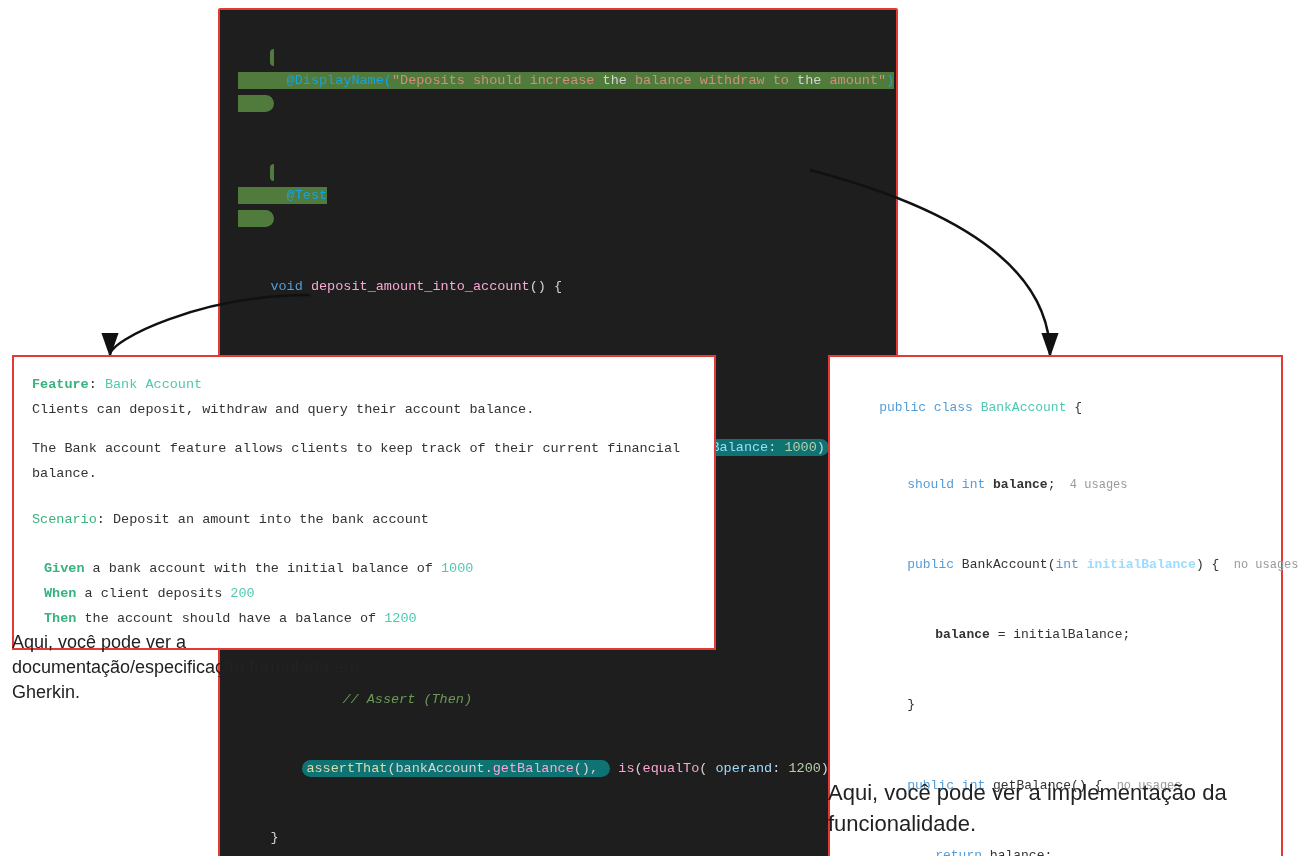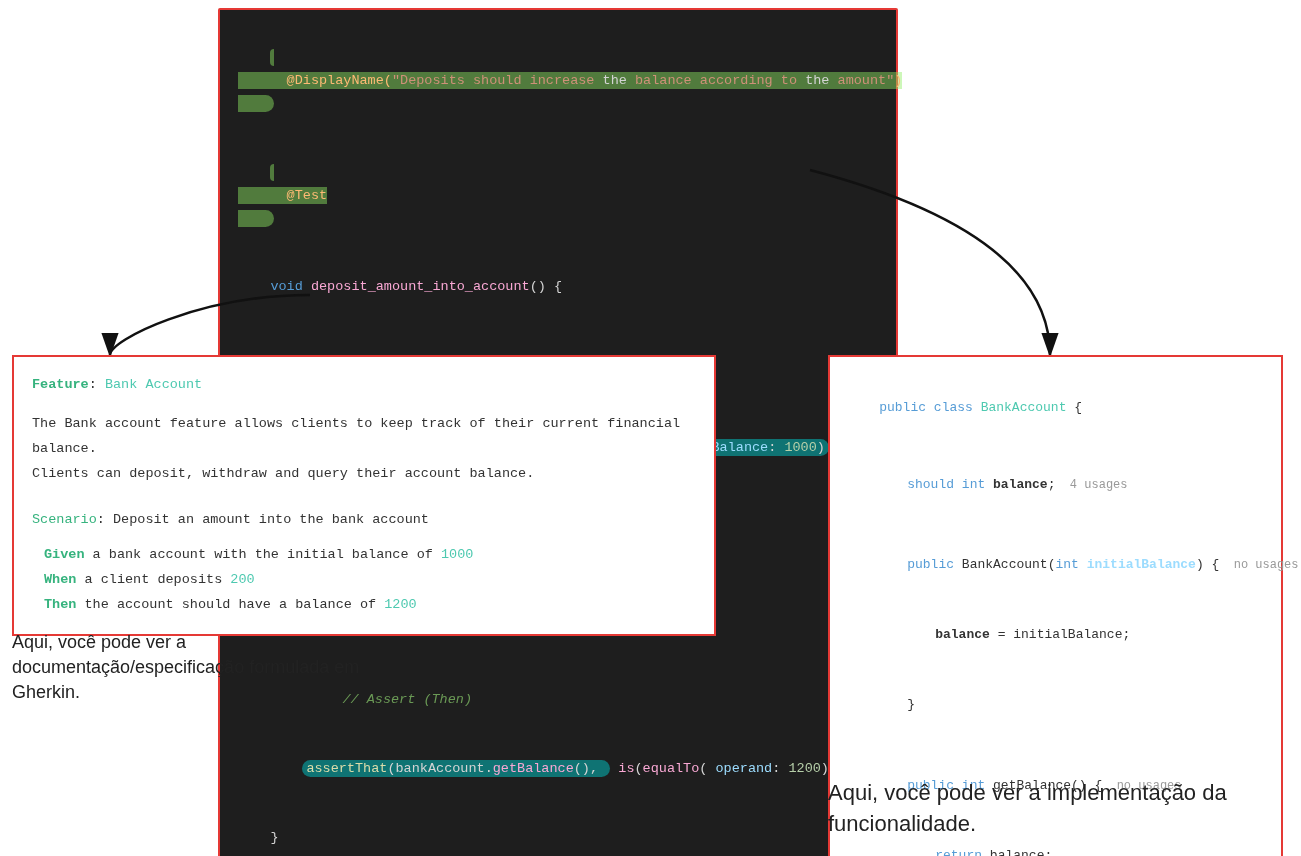--- a/index.html
+++ b/index.html
@@ -41,21 +41,21 @@
       display: inline;
       padding: 1px 4px;
     }
 
     .code-line {
       white-space: pre;
       display: block;
     }
 
     
-    .c-annotation { color: #fdba74; }
+    .c-annotation { color: #0ea5e9; }
     .c-keyword    { color: #569cd6; }
     .c-type       { color: #4ec9b0; }
     .c-method     { color: #f9a8d4; }
     .c-string     { color: #ce9178; }
     .c-number     { color: #b5cea8; }
     .c-param      { color: #9cdcfe; }
     .c-comment    { color: #6a9955; font-style: italic; margin-left: 40px; }
     .c-white      { color: #d4d4d4; }
     .c-assert     { color: #dcdcaa; }
 
@@ -133,21 +133,21 @@
       max-width: 420px;
     }
   </style>
 </head>
 <body>
 
 <div class="top-code-box">
 
   <div class="code-line">
     <span class="highlight-green">
-      <span class="c-annotation">@DisplayName(</span><span class="c-string">"Deposits should increase </span><span style="color:#d4d4d4;background:transparent">the</span><span class="c-string"> balance according to </span><span style="color:#d4d4d4;background:transparent">the</span><span class="c-string"> amount"</span><span class="c-annotation">)</span>
+      <span class="c-annotation">@DisplayName(</span><span class="c-string">"Deposits should increase </span><span style="color:#d4d4d4;background:transparent">the</span><span class="c-string"> balance withdraw to </span><span style="color:#d4d4d4;background:transparent">the</span><span class="c-string"> amount"</span><span class="c-annotation">)</span>
     </span>
   </div>
   <div class="code-line">
     <span class="highlight-green">
       <span class="c-annotation">@Test</span>
     </span>
   </div>
   <div class="code-line">
     <span class="c-keyword">void </span><span class="c-method">deposit_amount_into_account</span><span class="c-white">() {</span>
   </div>
@@ -189,30 +189,30 @@
     <marker id="arrowhead" markerWidth="10" markerHeight="7" refX="9" refY="3.5" orient="auto">
       <polygon points="0 0, 10 3.5, 0 7" fill="#111"></polygon>
     </marker>
   </defs>
 </svg>
 
 <div class="feature-box">
   <div>
     <span class="feat-keyword">Feature</span><span class="feat-text">: </span><span class="feat-value">Bank Account</span>
   </div>
+  <div>
+    <span class="feat-text">Clients can deposit, withdraw and query their account balance.</span>
+  </div>
   <div style="margin-top:14px">
     <span class="feat-text">The Bank account feature allows clients to keep track of their current financial balance.</span>
   </div>
-  <div>
-    <span class="feat-text">Clients can deposit, withdraw and query their account balance.</span>
-  </div>
   <div style="margin-top:21px">
     <span class="feat-scenario">Scenario</span><span class="feat-text">: Deposit an amount into the bank account</span>
   </div>
-  <div style="margin-top:10px; padding-left:12px">
+  <div style="margin-top:24px; padding-left:12px">
     <span class="feat-given">Given</span><span class="feat-text"> a bank account with the initial balance of </span><span class="feat-number">1000</span>
   </div>
   <div style="padding-left:12px">
     <span class="feat-given">When</span><span class="feat-text"> a client deposits </span><span class="feat-number">200</span>
   </div>
   <div style="padding-left:12px">
     <span class="feat-given">Then</span><span class="feat-text"> the account should have a balance of </span><span class="feat-number">1200</span>
   </div>
 </div>
 

